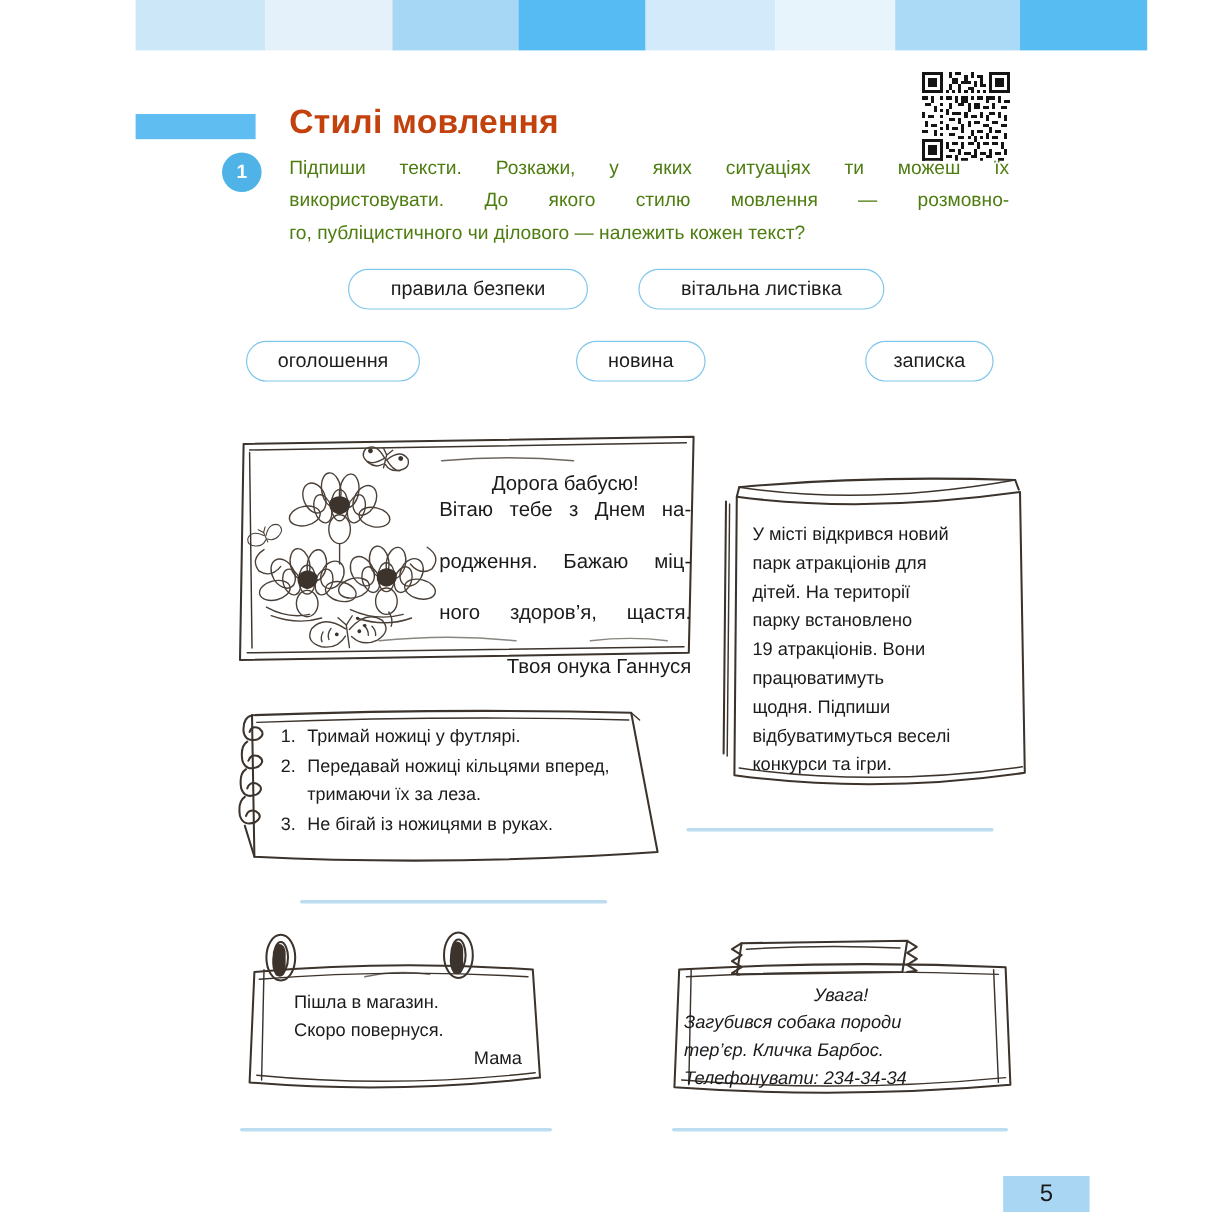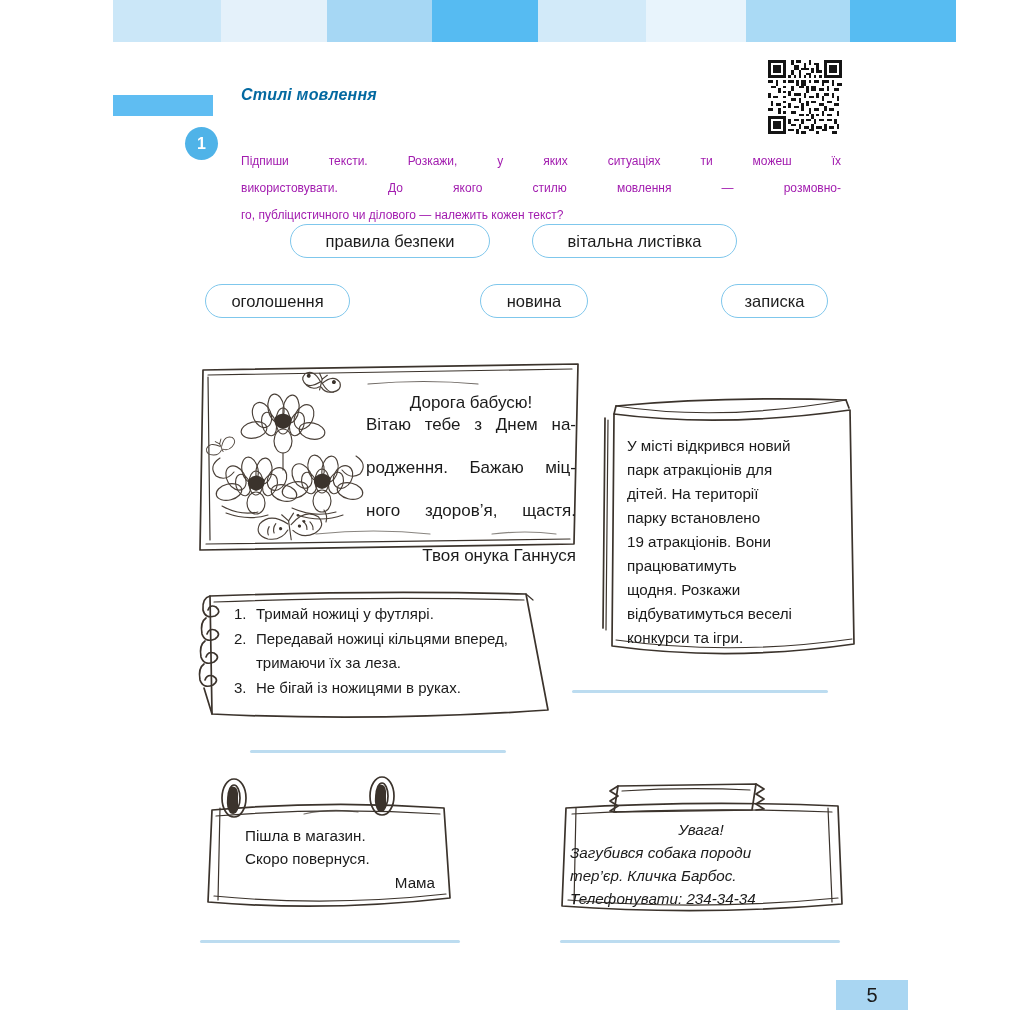--- a/index.html
+++ b/index.html
@@ -17,39 +17,39 @@
   .topbar{position:absolute;left:0;top:0;width:1024px;height:42px;}
   .topbar .blk{position:absolute;top:0;height:42px;}
 
   
   .head-rule{
     position:absolute;left:113px;top:95px;width:100px;height:21px;
     background:#5fbdf2;
   }
   .head-title{
     position:absolute;left:241px;top:86px;
-    font-size:16px;font-weight:bold;color:#0369a1;
-    letter-spacing:.2px;white-space:nowrap;font-style:italic;
+    font-size:28px;font-weight:bold;color:#c2410c;
+    letter-spacing:.2px;white-space:nowrap;
   }
 
   
   .qr{position:absolute;left:768px;top:60px;width:74px;height:74px;}
   .qr svg{display:block;}
 
   
   .task-num{
     position:absolute;left:185px;top:127px;width:33px;height:33px;
     border-radius:50%;background:#4fb3e8;color:#fff;
     font-size:16px;font-weight:bold;
     display:flex;align-items:center;justify-content:center;
   }
   .task-text{
     position:absolute;left:241px;top:127px;width:600px;
-    font-size:12px;line-height:27px;color:#a21caf;
-    text-align:justify;text-justify:inter-word;margin-top:21px;
+    font-size:16px;line-height:27px;color:#4d7c0f;
+    text-align:justify;text-justify:inter-word;
   }
   .task-text > span{display:block;}
 
   
   .chip{
     position:absolute;height:34px;
     border:1.6px solid #7fc7ec;border-radius:17px;background:#fff;
     display:flex;align-items:center;justify-content:center;
     font-size:16.5px;color:#1d1d1d;padding:0 16px;
     box-sizing:border-box;white-space:nowrap;
@@ -395,21 +395,21 @@
       <path class="ink" d="M3,40 L1,250"></path>
       <path class="ink-thin" d="M6,42 L4,252"></path>
     </svg>
     <div class="txt">
       <span>У місті відкрився новий</span><br>
       <span>парк атракціонів для</span><br>
       <span>дітей. На території</span><br>
       <span>парку встановлено</span><br>
       <span>19 атракціонів. Вони</span><br>
       <span>працюватимуть</span><br>
-      <span>щодня. Розкажи</span><br>
+      <span>щодня. Підпиши</span><br>
       <span>відбуватимуться веселі</span><br>
       <span>конкурси та ігри.</span>
     </div>
   </div>
 
   <div class="card" id="card-rules">
     <svg width="370" height="140" viewBox="0 0 370 140" aria-hidden="true">
 
       <path class="ink" d="M14,8 Q180,2 330,6 L352,122 Q180,134 16,126 Z"></path>
       <path class="ink-thin" d="M330,6 L337,12"></path>

